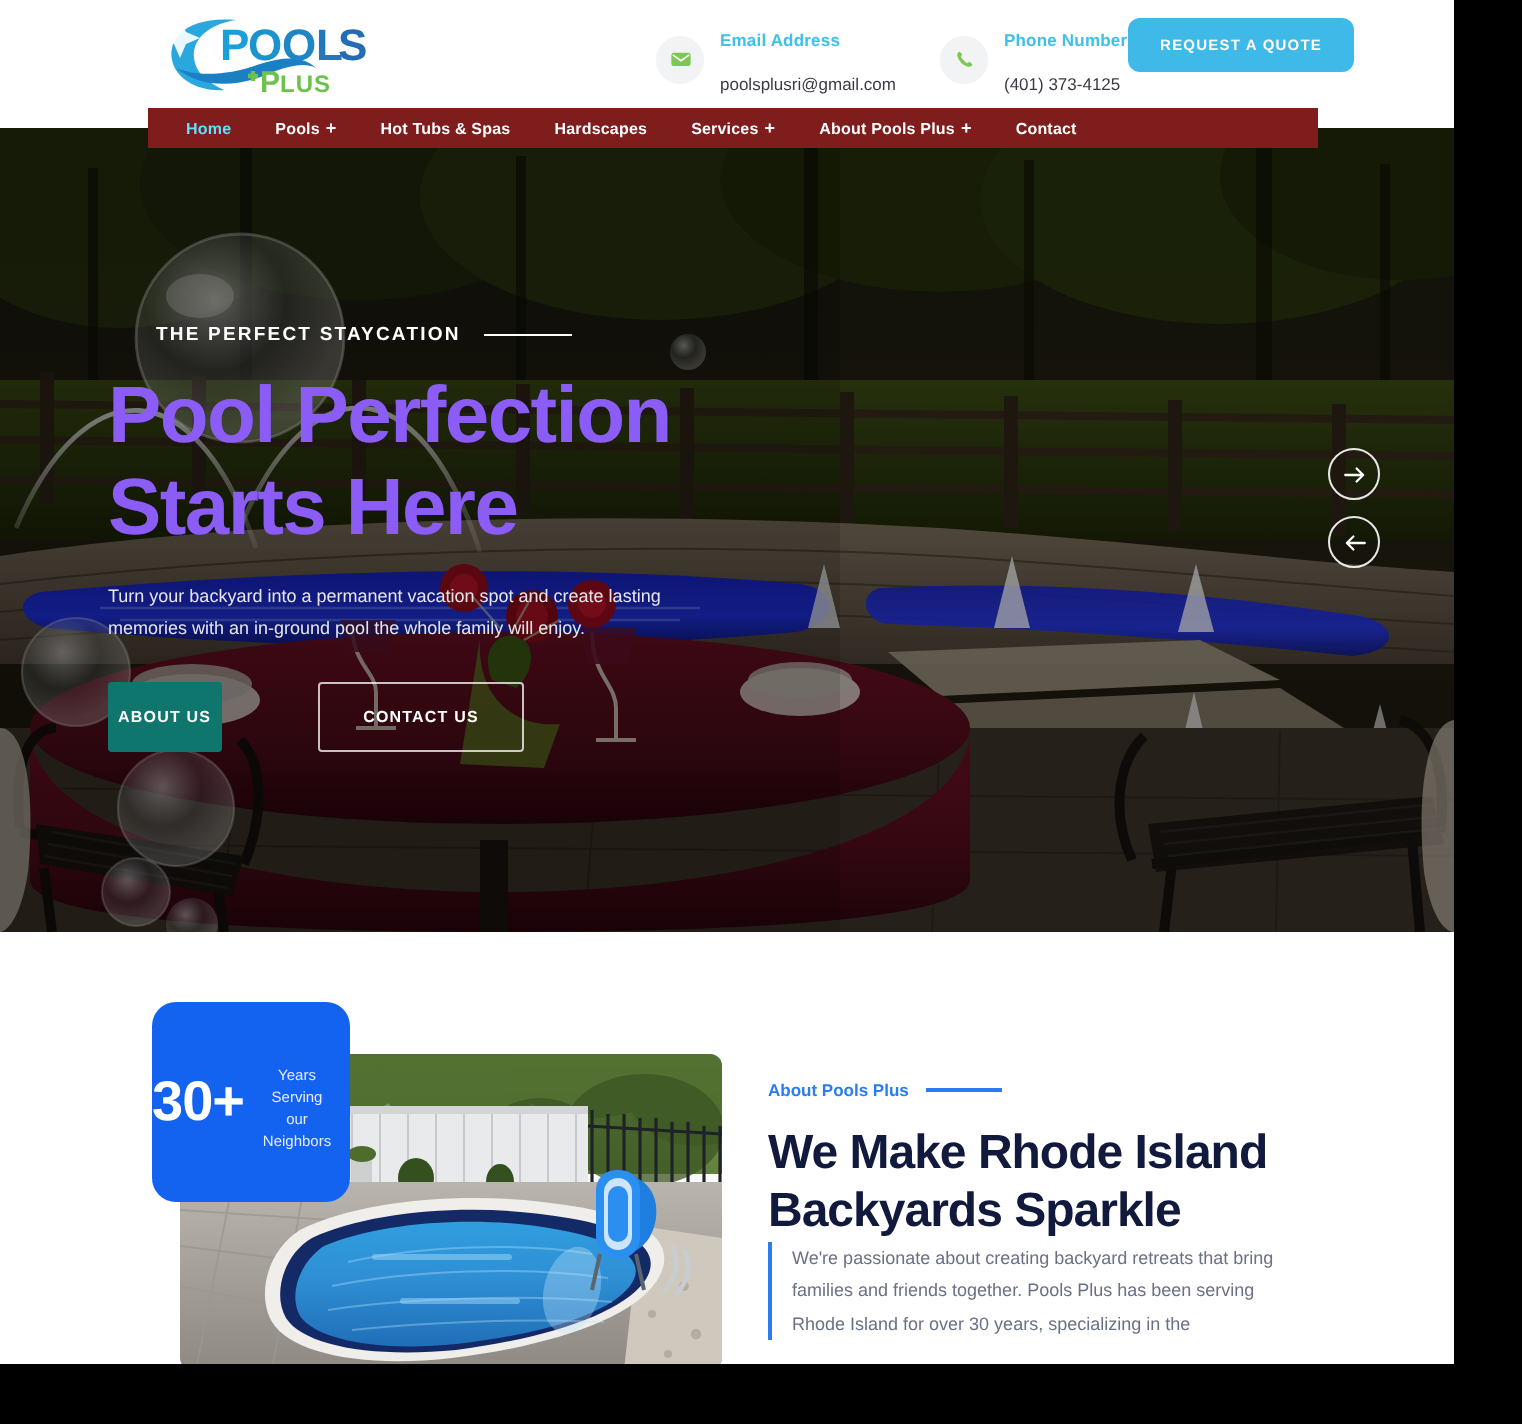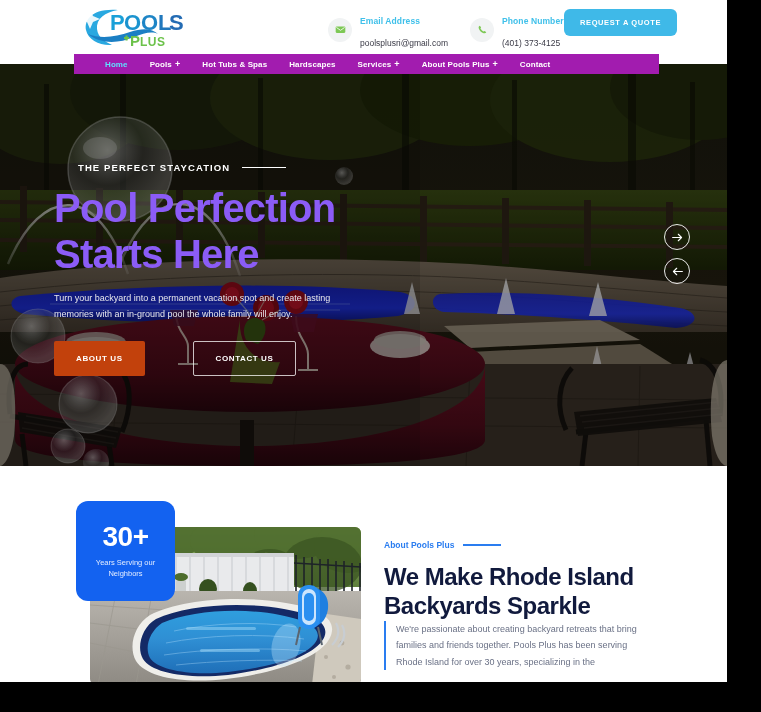--- a/index.html
+++ b/index.html
@@ -58,23 +58,23 @@
     padding:9px 16px;
     font-size:7.5px; font-weight:700; letter-spacing:.6px;
     font-family:"Liberation Sans", sans-serif;
     cursor:pointer; white-space:nowrap;
   }
 
   
   .navbar {
     position:absolute; left:74px; top:54px;
     width:585px; height:20px;
-    background:#a21caf;
+    background:#7f1d1d;
     display:flex; align-items:center;
-    padding-left:20px;
+    padding-left:8px;
     z-index:5;
   }
   .nav-item {
     color:#ffffff; font-size:8px; font-weight:600;
     padding:0 11px; white-space:nowrap;
     display:flex; align-items:center; gap:3px;
     cursor:pointer; letter-spacing:.1px;
   }
   .nav-item.active { color:#5fe0ff; }
   .nav-plus { font-size:9px; font-weight:700; line-height:1; }
@@ -100,22 +100,22 @@
     color:#8b5cf6; font-size:40px; font-weight:700;
     line-height:1.15; letter-spacing:-0.8px;
     margin-bottom:14px;
   }
   .hero-sub {
     color:#e6e6ea; font-size:9px; line-height:1.75;
     width:290px; margin-bottom:18px;
   }
   .hero-btns { display:flex; gap:12px; }
   .btn-primary {
-    background:#c2410c; color:#fff; border:none;
-    padding:12px 22px; border-radius:2px;
+    background:#0f766e; color:#fff; border:none;
+    padding:12px 5px; border-radius:2px;
     font-size:8px; font-weight:700; letter-spacing:.6px;
     font-family:"Liberation Sans", sans-serif; cursor:pointer;
   }
   .btn-outline {
     background:transparent; color:#fff;
     border:1px solid rgba(255,255,255,.75);
     padding:12px 22px; border-radius:2px;
     font-size:8px; font-weight:700; letter-spacing:.6px;
     font-family:"Liberation Sans", sans-serif; cursor:pointer;margin-left:36px;
   }
@@ -141,21 +141,21 @@
   }
   .about-img-wrap {
     position:absolute; left:90px; top:61px;
     width:271px; height:158px;
     border-radius:6px; overflow:hidden;
   }
   .badge {
     position:absolute; left:76px; top:501px;
     width:99px; height:100px;
     background:#1362f0; border-radius:12px;
-    display:flex; flex-direction:column;
+    display:flex; flex-direction:row;
     align-items:center; justify-content:center;
     z-index:6;
   }
   .badge-num {
     color:#ffffff; font-size:28px; font-weight:700;
     line-height:1; letter-spacing:-0.5px;
   }
   .badge-text {
     color:#e3ecff; font-size:7.5px; text-align:center;
     line-height:1.5; margin-top:6px; padding:0 8px;

